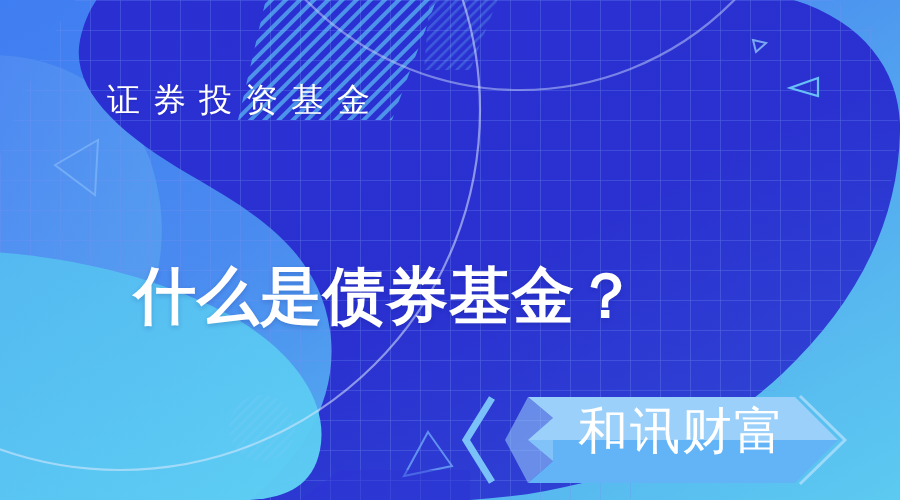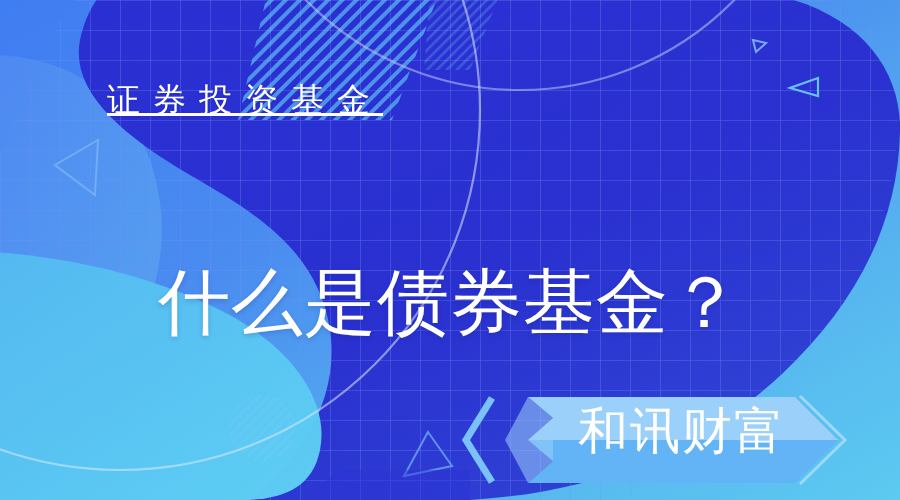--- a/index.html
+++ b/index.html
@@ -38,35 +38,33 @@
     position: absolute;
     left: 107px;
     top: 78px;
     font-size: 33px;
     font-weight: 500;
     color: #ffffff;
     letter-spacing: 13px;
     line-height: 44px;
     white-space: nowrap;
     text-shadow: 0 1px 2px rgba(10, 30, 120, 0.18);
-    text-decoration: underline;
   }
 
   #headline {
     position: absolute;
     left: 134px;
     top: 208px;
-    font-size: 72px;
-    font-weight: normal;
+    font-size: 62px;
+    font-weight: bold;
     color: #ffffff;
     letter-spacing: 1px;
     line-height: 92px;
     white-space: nowrap;
     text-shadow: 0 2px 5px rgba(10, 30, 120, 0.20);
-    margin-left: 24px;
   }
 
   #brand-label {
     position: absolute;
     left: 578px;
     top: 405px;
     font-size: 50px;
     font-weight: 500;
     color: #ffffff;
     letter-spacing: 2px;

